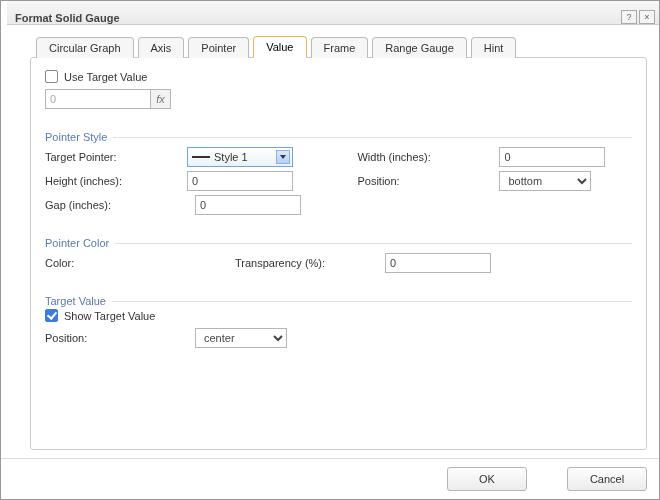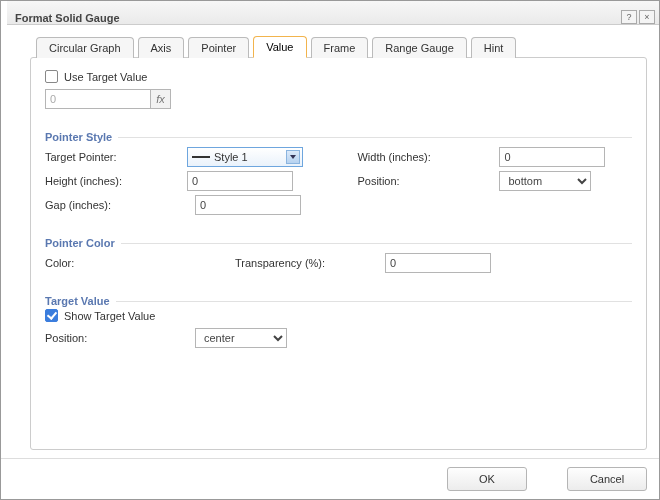--- a/index.html
+++ b/index.html
@@ -124,21 +124,21 @@
     font-size: 11px;
     font-style: italic;
     color: #777;
     text-align:center;
     line-height:18px;
     cursor: default;
   }
   .styleselect {
     display: flex;
     align-items: center;
-    width: 116px;
+    width: 106px;
     height: 20px;
     border: 1px solid #6ea6de;
     background: linear-gradient(#fff,#eaf2fb);
     padding: 0 2px 0 4px;
     font-size: 11px;
     color: #333;
   }
   .styleselect .line {
     width: 18px; height: 0;
     border-top: 2px solid #333;
@@ -154,21 +154,20 @@
   .styleselect .arrow::after {
     content:"";
     border-left:3px solid transparent;
     border-right:3px solid transparent;
     border-top:4px solid #335;
   }
   .groupline {
     display: flex;
     align-items: center;
     margin: 22px 0 2px 0;
-    font-weight: bold;
   }
   .groupline .gl-label {
     color: #5a78b0;
     font-size: 11px;
     margin-right: 6px;
     white-space: nowrap;
   }
   .groupline .gl-line {
     flex: 1;
     height: 1px;

